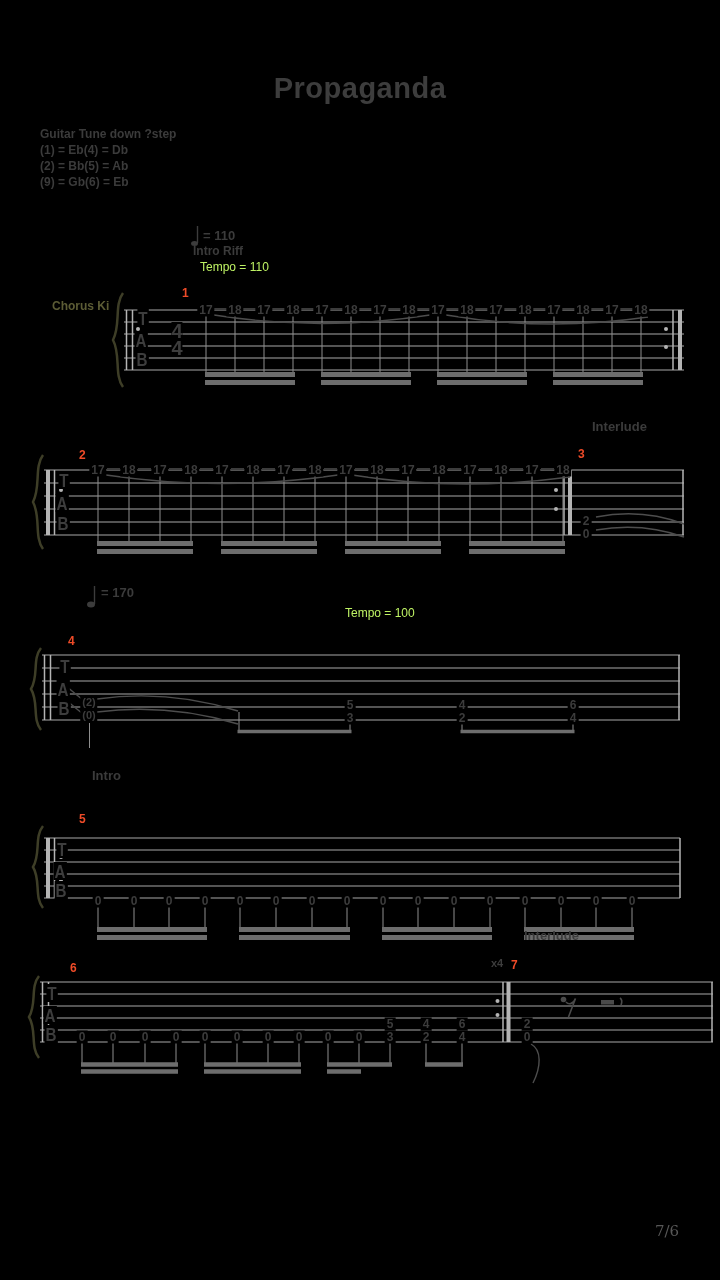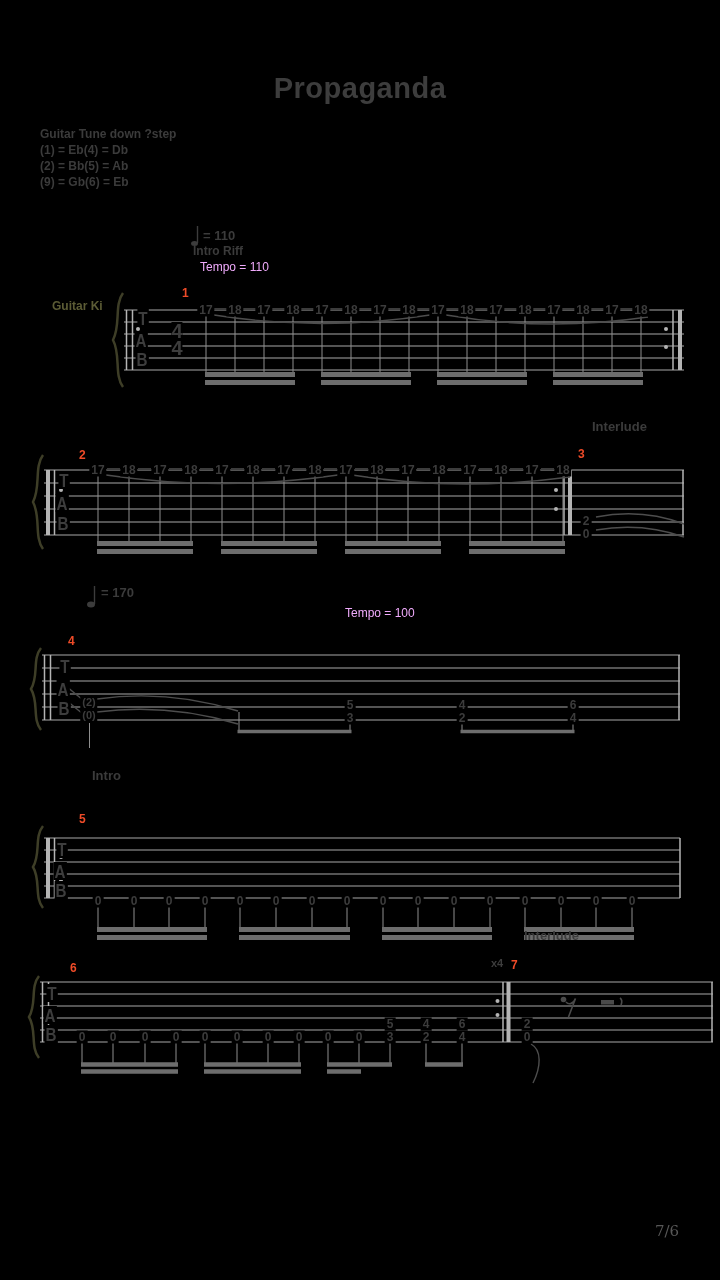--- a/index.html
+++ b/index.html
@@ -3,21 +3,21 @@
 <meta charset="utf-8">
 <style>
   html,body{margin:0;padding:0;background:#000;}
   .page{position:relative;width:720px;height:1280px;background:#000;overflow:hidden;
         font-family:"Liberation Sans",sans-serif;}
   .gfx{position:absolute;left:0;top:0;z-index:2;}
   .title{position:absolute;left:0;top:72px;width:720px;text-align:center;
          font-size:29px;font-weight:600;color:#3d3d3d;letter-spacing:0.5px;}
   .tunrow{position:absolute;left:40px;font-size:12px;font-weight:bold;color:#3b3b3b;}
   .label{position:absolute;font-size:13px;font-weight:bold;color:#3b3b3b;z-index:6;}
-  .small{position:absolute;font-size:12px;color:#f0abfc;z-index:6;}
+  .small{position:absolute;font-size:12px;color:#bef264;z-index:6;}
   .bpm{position:absolute;font-size:13px;font-weight:bold;color:#3b3b3b;z-index:6;}
   .mnum{position:absolute;font-size:12px;font-weight:bold;color:#ee4b28;z-index:7;}
   .track{position:absolute;font-size:12px;font-weight:bold;color:#5c5c35;z-index:6;}
   .fret{position:absolute;transform:translate(-50%,-50%);font-size:12px;font-weight:bold;
         color:#3c3c3c;background:#000;padding:0 2px;z-index:6;line-height:13px;}
   .fret.paren{font-size:11px;}
   .tabL{position:absolute;transform:translate(-50%,-50%) scale(0.95,1.2);font-size:16px;
         font-weight:bold;color:#3d3d3d;background:#000;padding:0 1px;z-index:5;line-height:15px;}
   .tsig{position:absolute;transform:translate(-50%,-50%);font-size:20px;font-weight:bold;
         color:#3d3d3d;background:#000;z-index:5;line-height:18px;}
@@ -134,21 +134,21 @@
 
   <div class="tunrow" style="top:127px">Guitar Tune down ?step</div>
   <div class="tunrow" style="top:143px">(1) = Eb(4) = Db</div>
   <div class="tunrow" style="top:159px">(2) = Bb(5) = Ab</div>
   <div class="tunrow" style="top:175px">(9) = Gb(6) = Eb</div>
 
   <span class="bpm" style="left:203px;top:228px">= 110</span>
   <span class="label" style="left:193px;top:244px;font-size:12px">Intro Riff</span>
   <span class="small" style="left:200px;top:260px">Tempo = 110</span>
 
-  <span class="track" style="left:52px;top:299px">Guitar Ki</span>
+  <span class="track" style="left:52px;top:299px">Chorus Ki</span>
 
   <span class="mnum" style="left:182px;top:286px">1</span>
   <span class="mnum" style="left:79px;top:448px">2</span>
   <span class="mnum" style="left:578px;top:447px">3</span>
   <span class="mnum" style="left:68px;top:634px">4</span>
   <span class="mnum" style="left:79px;top:812px">5</span>
   <span class="mnum" style="left:70px;top:961px">6</span>
   <span class="mnum" style="left:511px;top:958px">7</span>
 
   <span class="label" style="left:592px;top:419px">Interlude</span>

